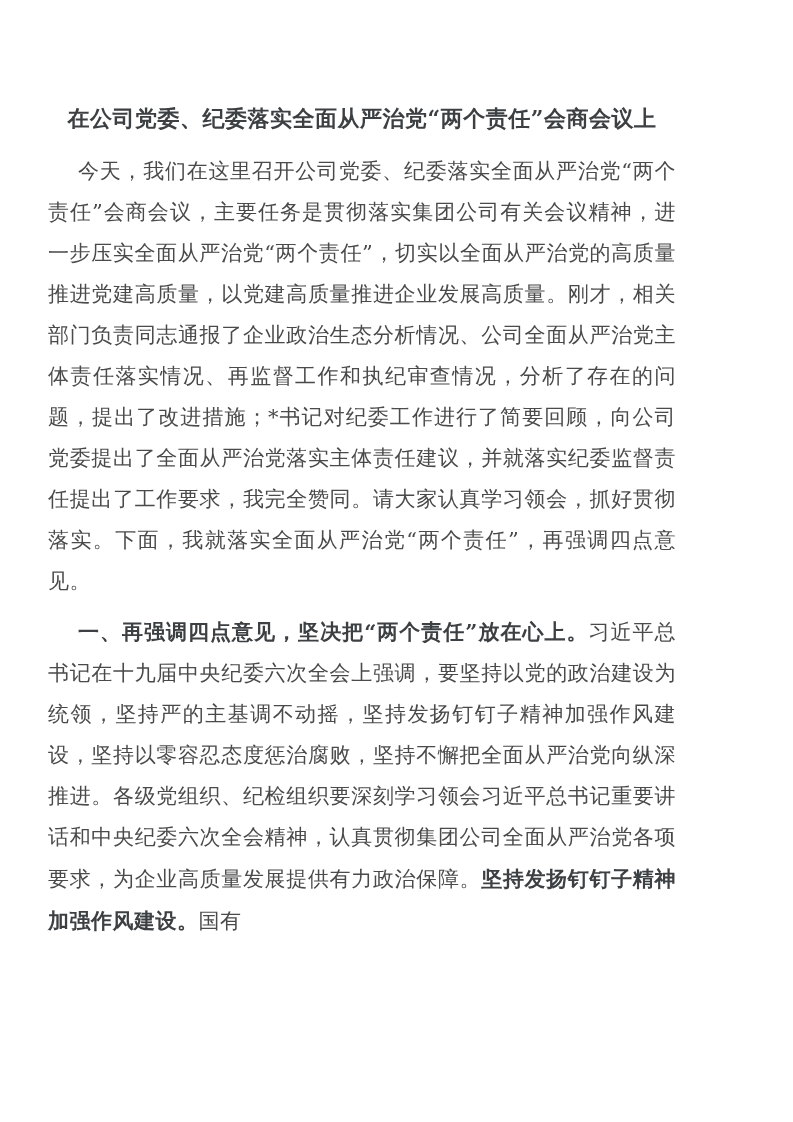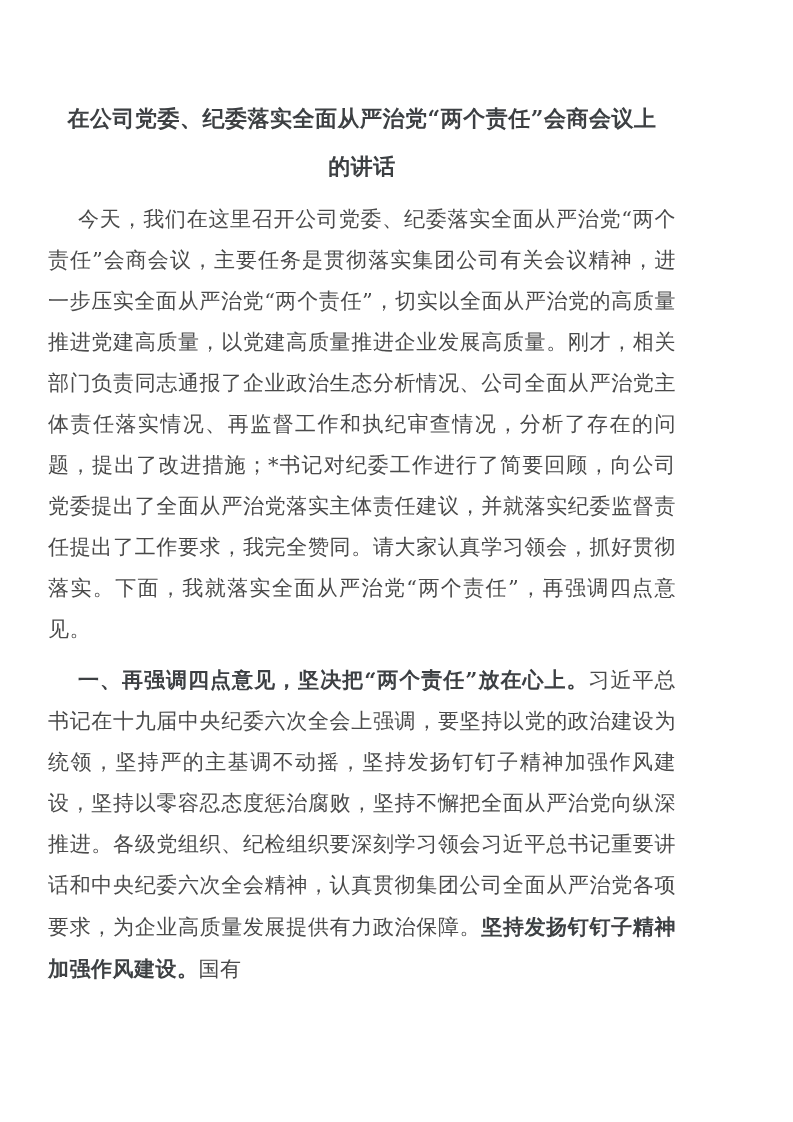--- a/index.html
+++ b/index.html
@@ -53,19 +53,18 @@
     font-weight: 700;
     color: var(--heading-color, #3d4043);
   }
 </style>
 </head>
 <body>
 
 <div class="page">
   <h1 class="doc-title">
     <span class="title-line">在公司党委、纪委落实全面从严治党“两个责任”会商会议上</span>
-    <span class="title-line">的讲话</span>
   </h1>
   <div id="doc-body">
       <p class="para"><span class="run">今天，我们在这里召开公司党委、纪委落实全面从严治党“两个责任”会商会议，主要任务是贯彻落实集团公司有关会议精神，进一步压实全面从严治党“两个责任”，切实以全面从严治党的高质量推进党建高质量，以党建高质量推进企业发展高质量。刚才，相关部门负责同志通报了企业政治生态分析情况、公司全面从严治党主体责任落实情况、再监督工作和执纪审查情况，分析了存在的问题，提出了改进措施；*书记对纪委工作进行了简要回顾，向公司党委提出了全面从严治党落实主体责任建议，并就落实纪委监督责任提出了工作要求，我完全赞同。请大家认真学习领会，抓好贯彻落实。下面，我就落实全面从严治党“两个责任”，再强调四点意见。</span></p>
       <p class="para"><span class="run bold">一、再强调四点意见，坚决把“两个责任”放在心上。</span><span class="run">习近平总书记在十九届中央纪委六次全会上强调，要坚持以党的政治建设为统领，坚持严的主基调不动摇，坚持发扬钉钉子精神加强作风建设，坚持以零容忍态度惩治腐败，坚持不懈把全面从严治党向纵深推进。各级党组织、纪检组织要深刻学习领会习近平总书记重要讲话和中央纪委六次全会精神，认真贯彻集团公司全面从严治党各项要求，为企业高质量发展提供有力政治保障。</span><span class="run bold">坚持发扬钉钉子精神加强作风建设。</span><span class="run">国有</span></p>
     </div>
 </div>
 
 </body></html>

